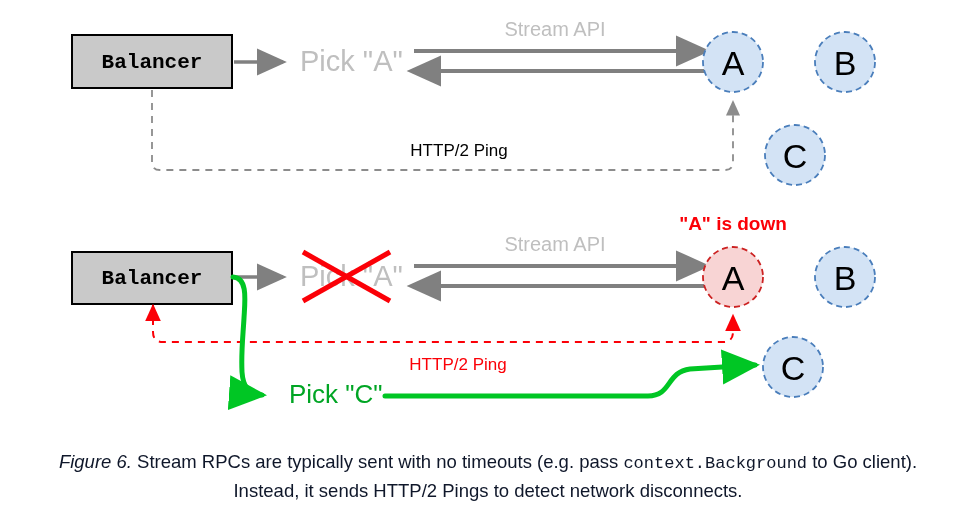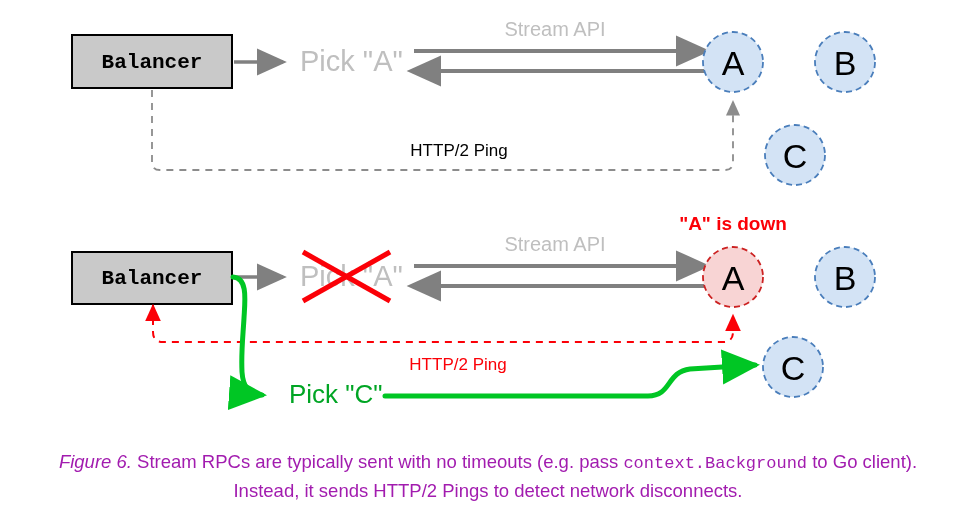--- a/index.html
+++ b/index.html
@@ -47,21 +47,21 @@
   }
   #caption {
     position: absolute;
     left: 28px;
     top: 448px;
     width: 920px;
     text-align: center;
     font-family: "Liberation Sans", sans-serif;
     font-size: 18.5px;
     line-height: 27px;
-    color: #a21caf;
+    color: #0f172a;
   }
   #caption .fig-num {
     font-style: italic;
   }
   #caption .mono {
     font-family: "Liberation Mono", monospace;
     font-size: 17px;
   }
 </style>
 </head>

